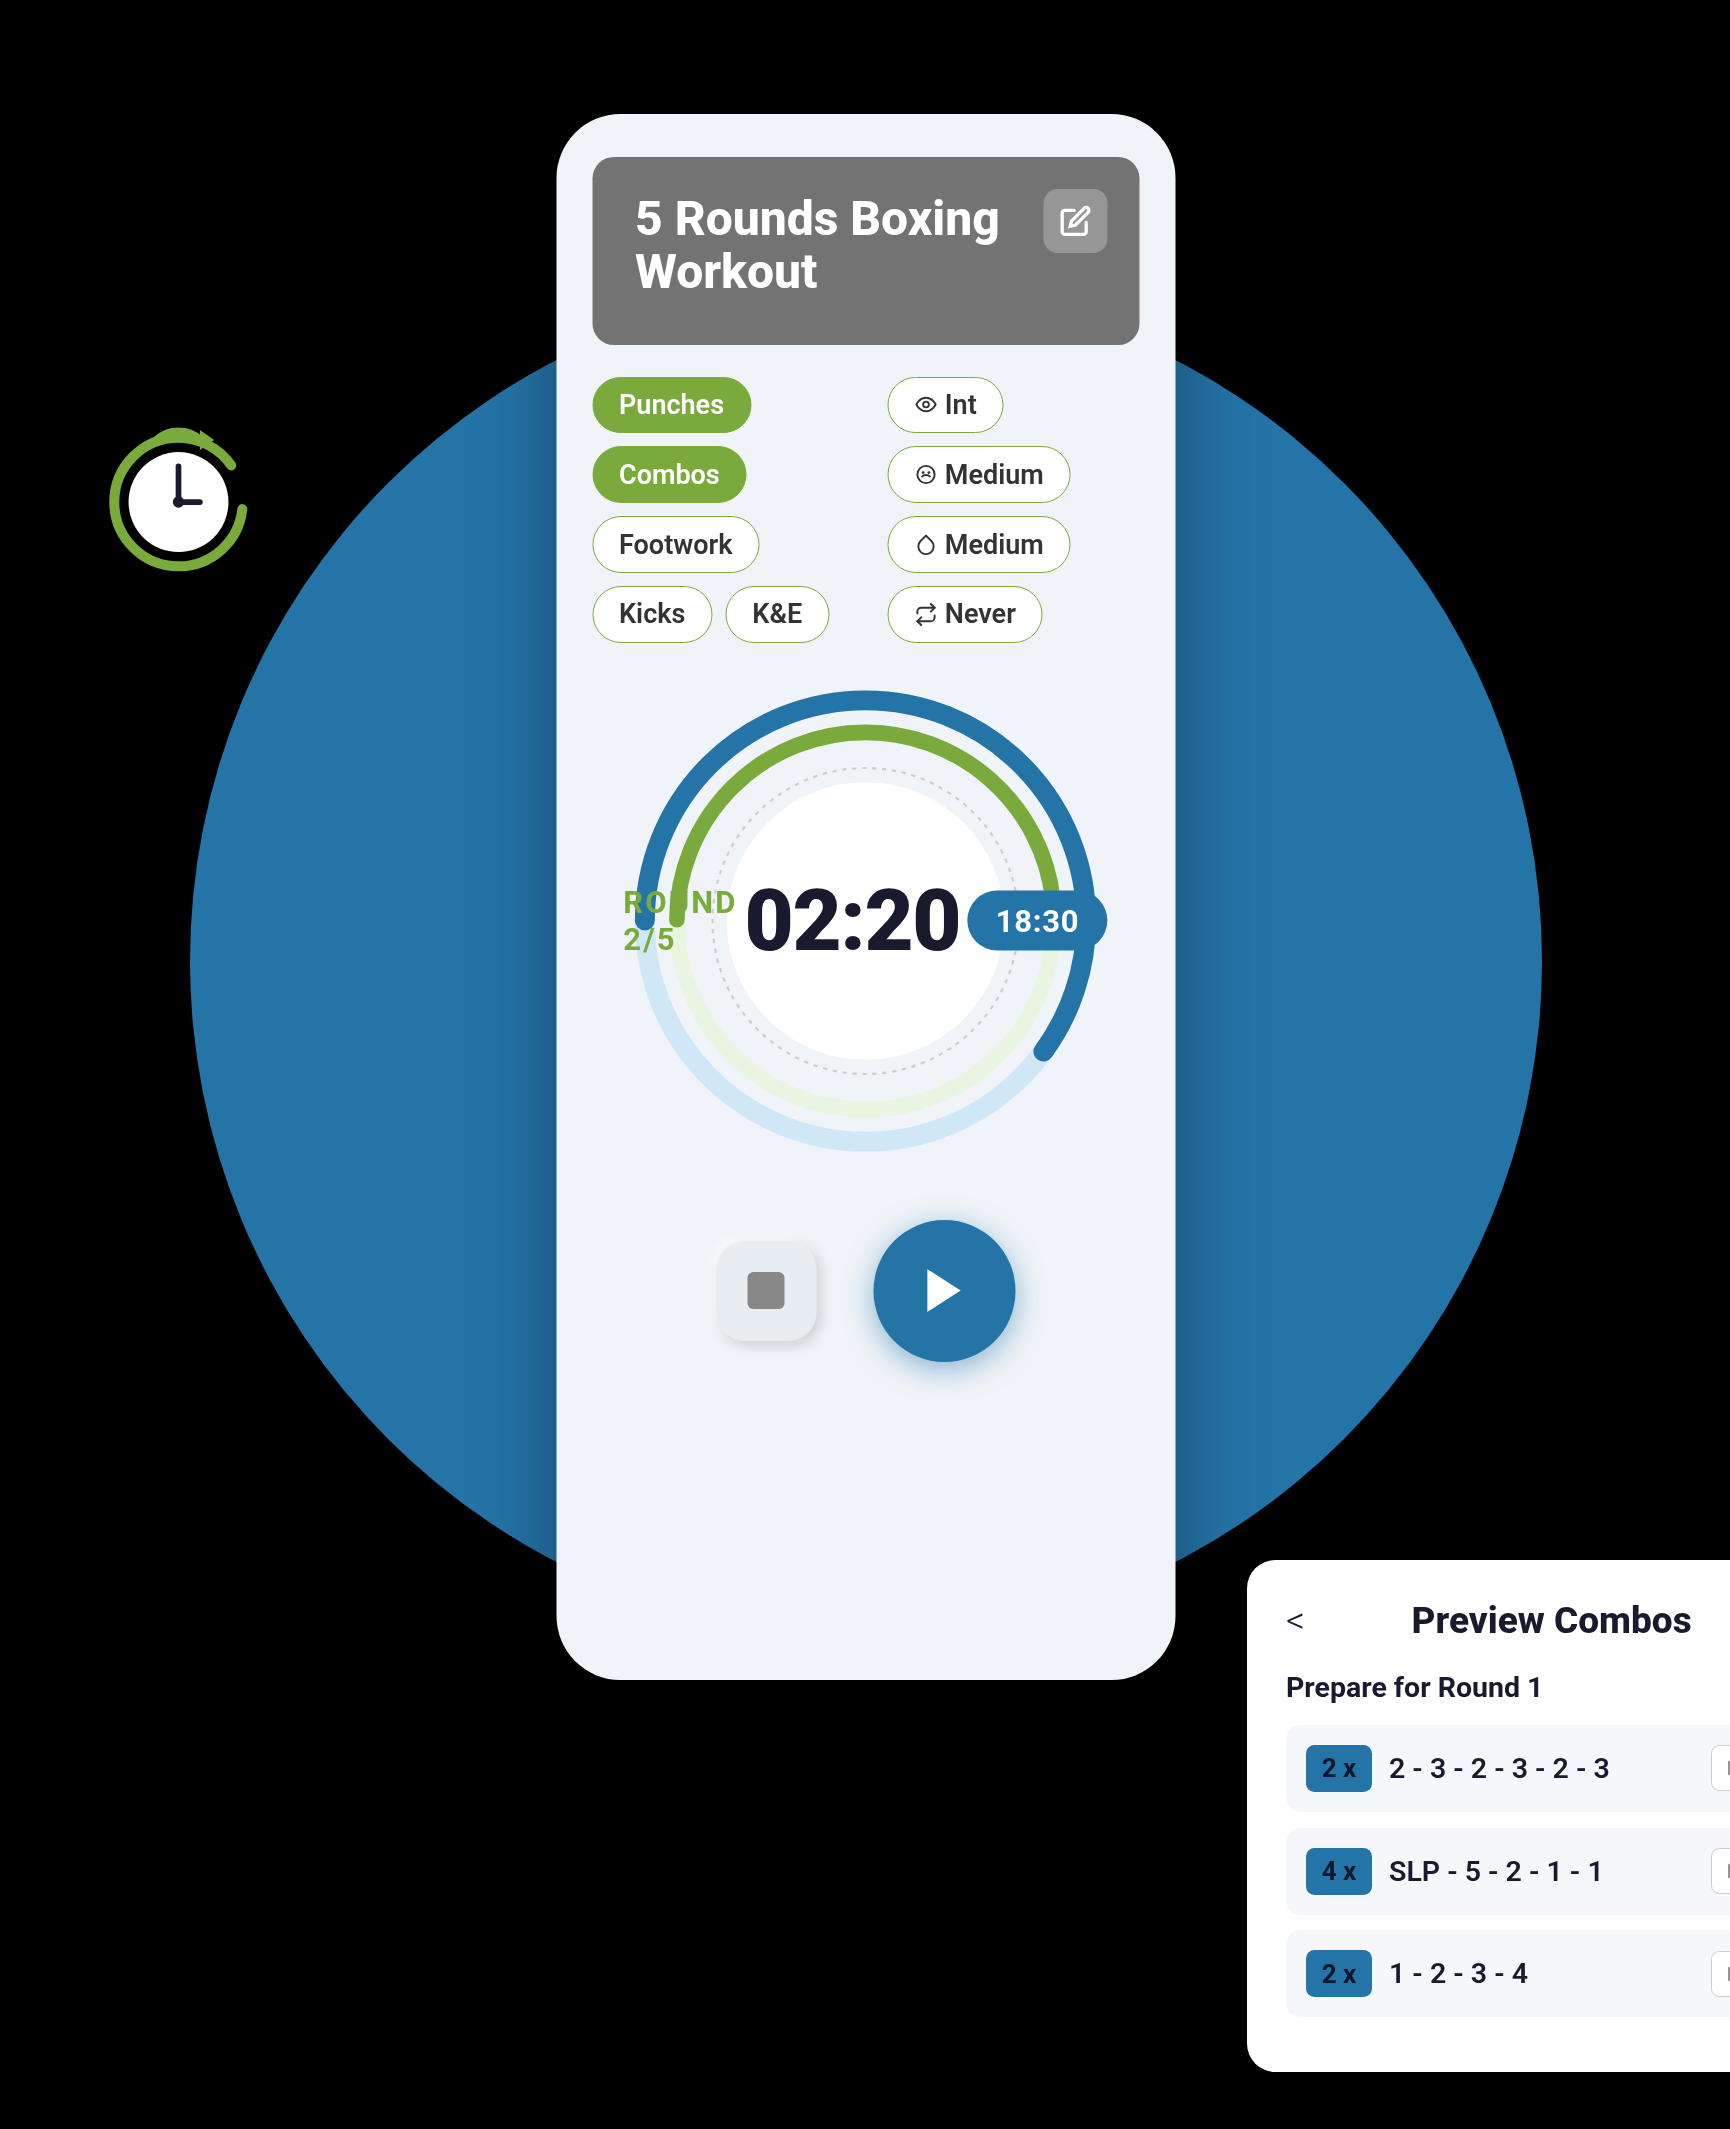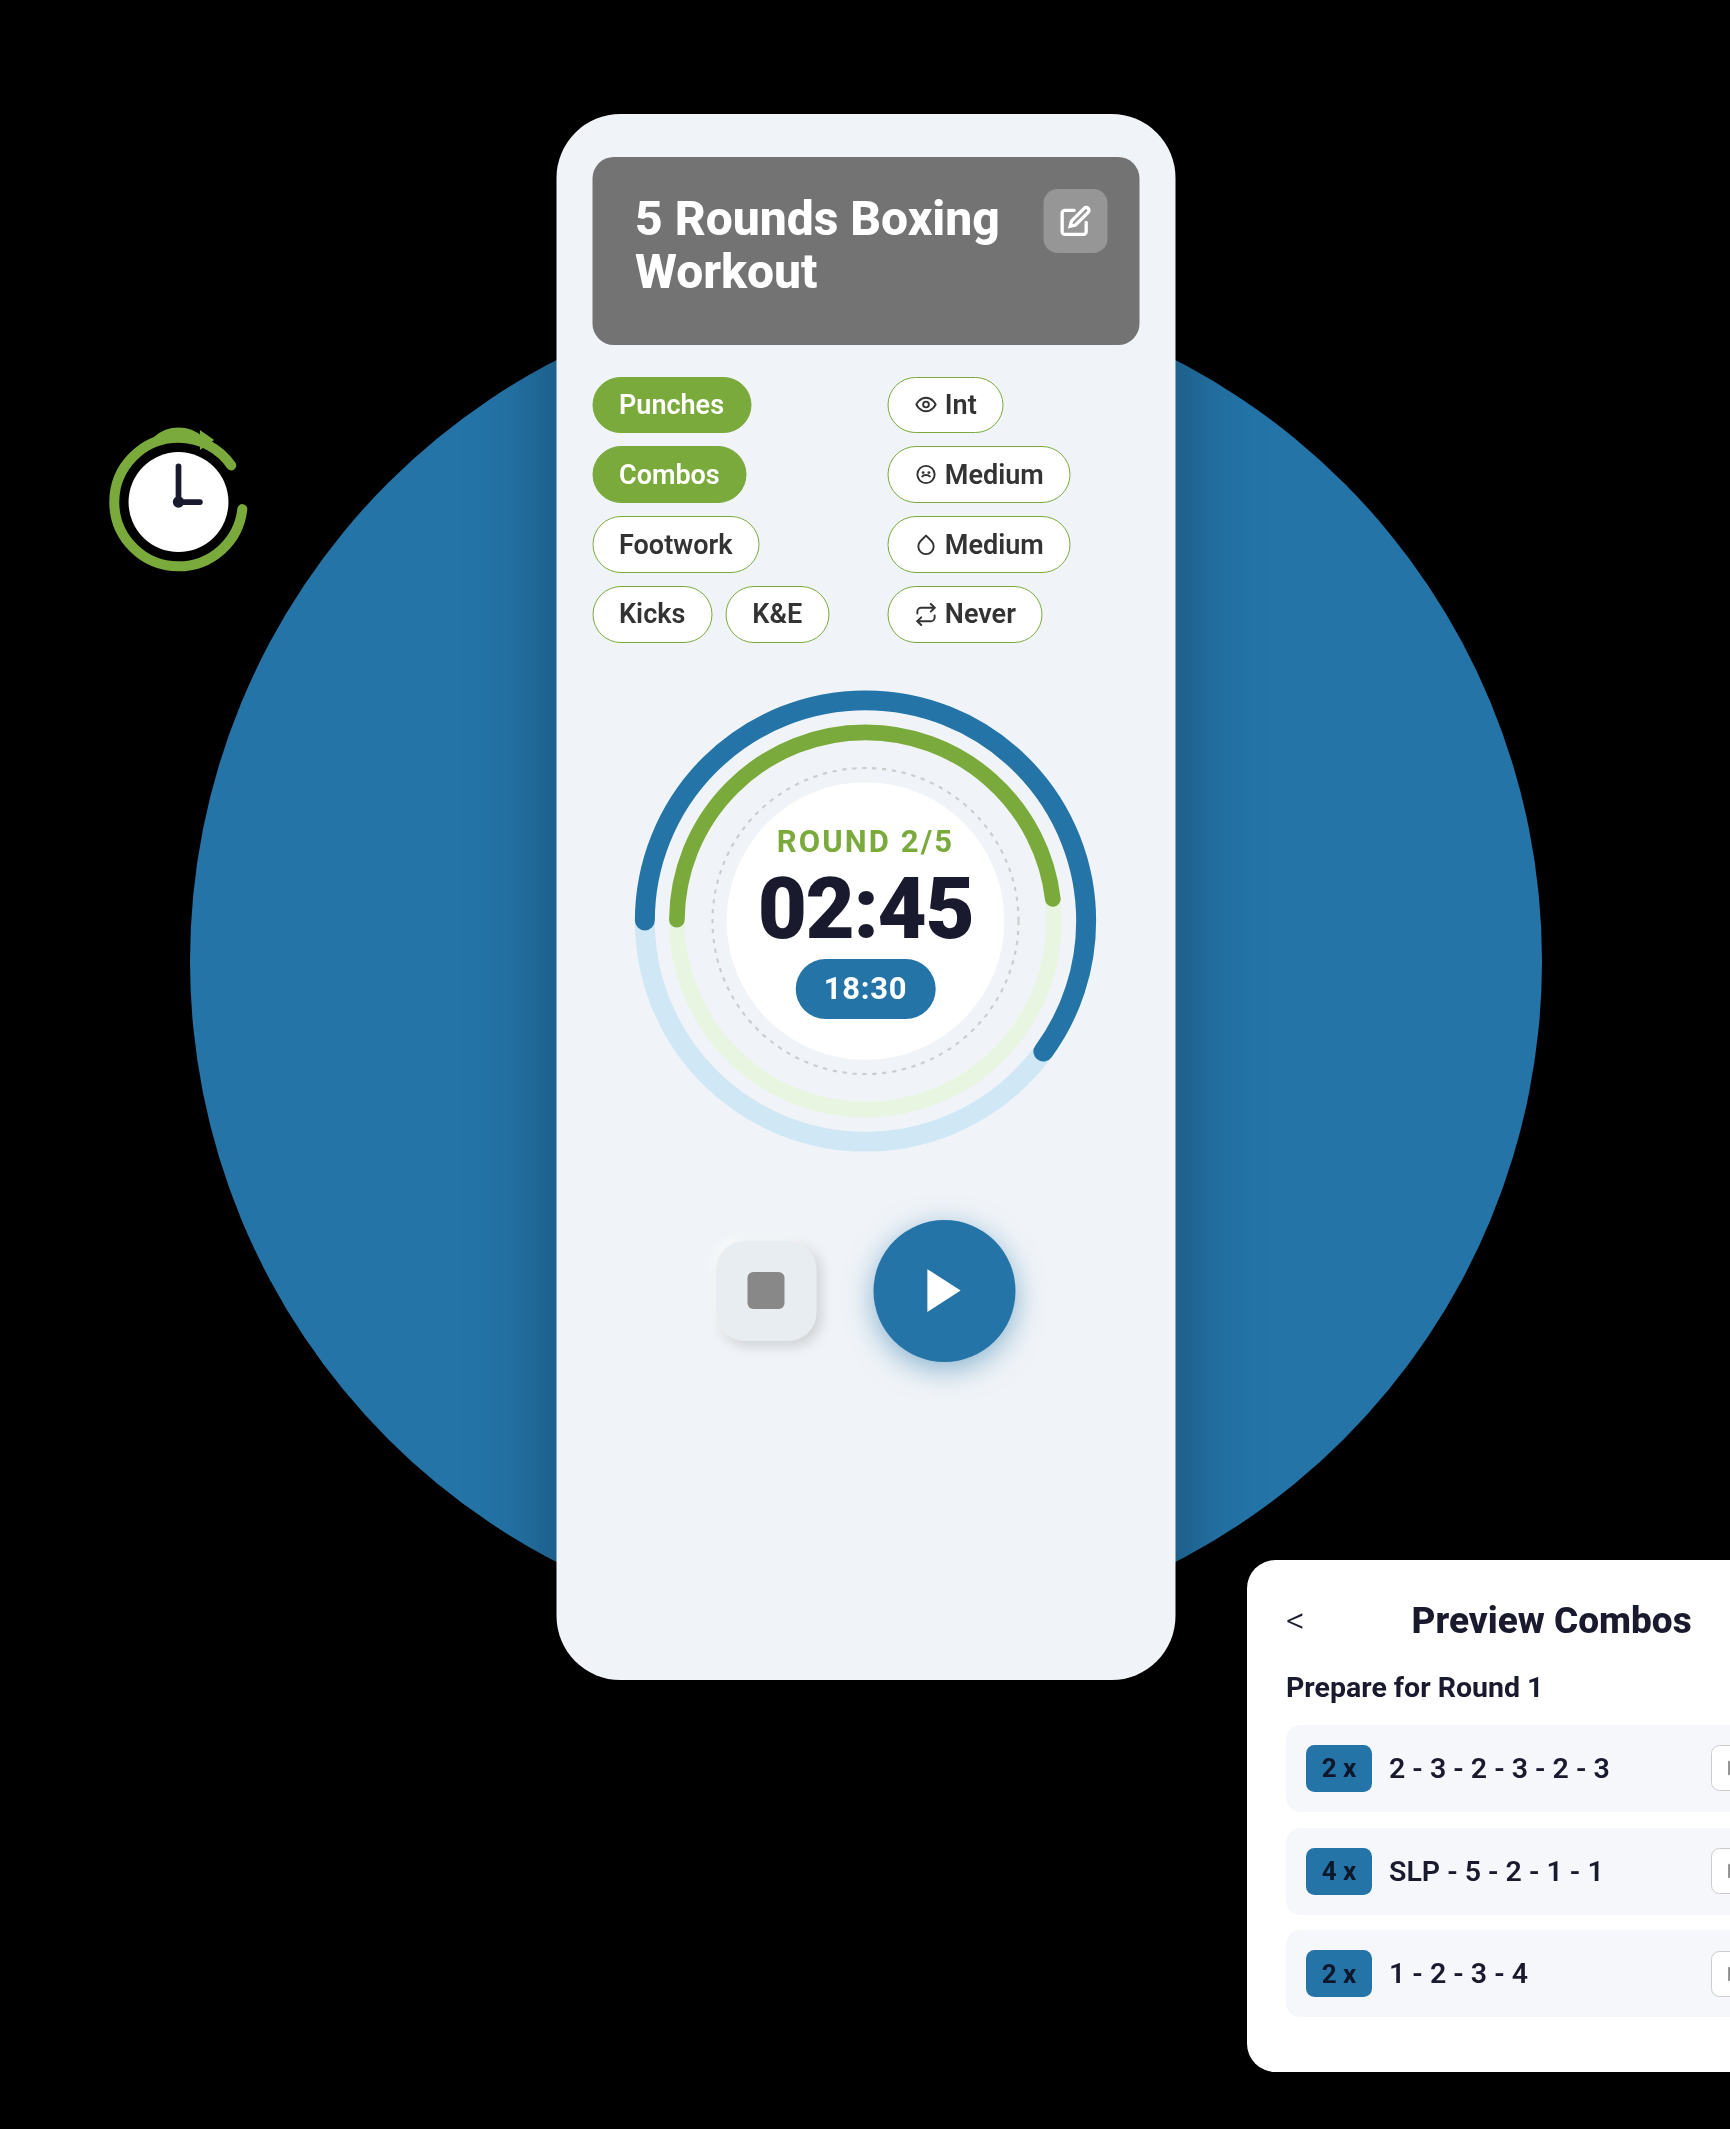--- a/index.html
+++ b/index.html
@@ -153,21 +153,21 @@
       width: 100%;
       height: 100%;
     }
 
     .timer-inner {
       position: absolute;
       top: 50%;
       left: 50%;
       transform: translate(-50%, -50%);
       display: flex;
-      flex-direction: column;
+      flex-direction: row;
       align-items: center;
       justify-content: center;
       gap: 7.1px;
     }
 
     .round-label {
       font-size: 31px;
       font-weight: 700;
       color: #7aaa3c;
       letter-spacing: 2.1px;
@@ -407,21 +407,21 @@
 
           <circle cx="340" cy="340" r="265" fill="none" stroke="#7aaa3c" stroke-width="22" stroke-dasharray="800 865" stroke-dashoffset="415" stroke-linecap="round" transform="rotate(-90 340 340)"></circle>
 
           <circle cx="340" cy="340" r="215" fill="none" stroke="#ccc" stroke-width="3" stroke-dasharray="6 8"></circle>
 
           <circle cx="340" cy="340" r="195" fill="white"></circle>
         </svg>
 
         <div class="timer-inner">
           <div class="round-label">ROUND 2/5</div>
-          <div class="time-display">02:45</div>
+          <div class="time-display">02:20</div>
           <div class="total-time-badge">18:30</div>
         </div>
       </div>
     </div>
 
     <div class="controls">
       <div class="stop-btn">
         <div class="stop-square"></div>
       </div>
       <div class="play-btn">

